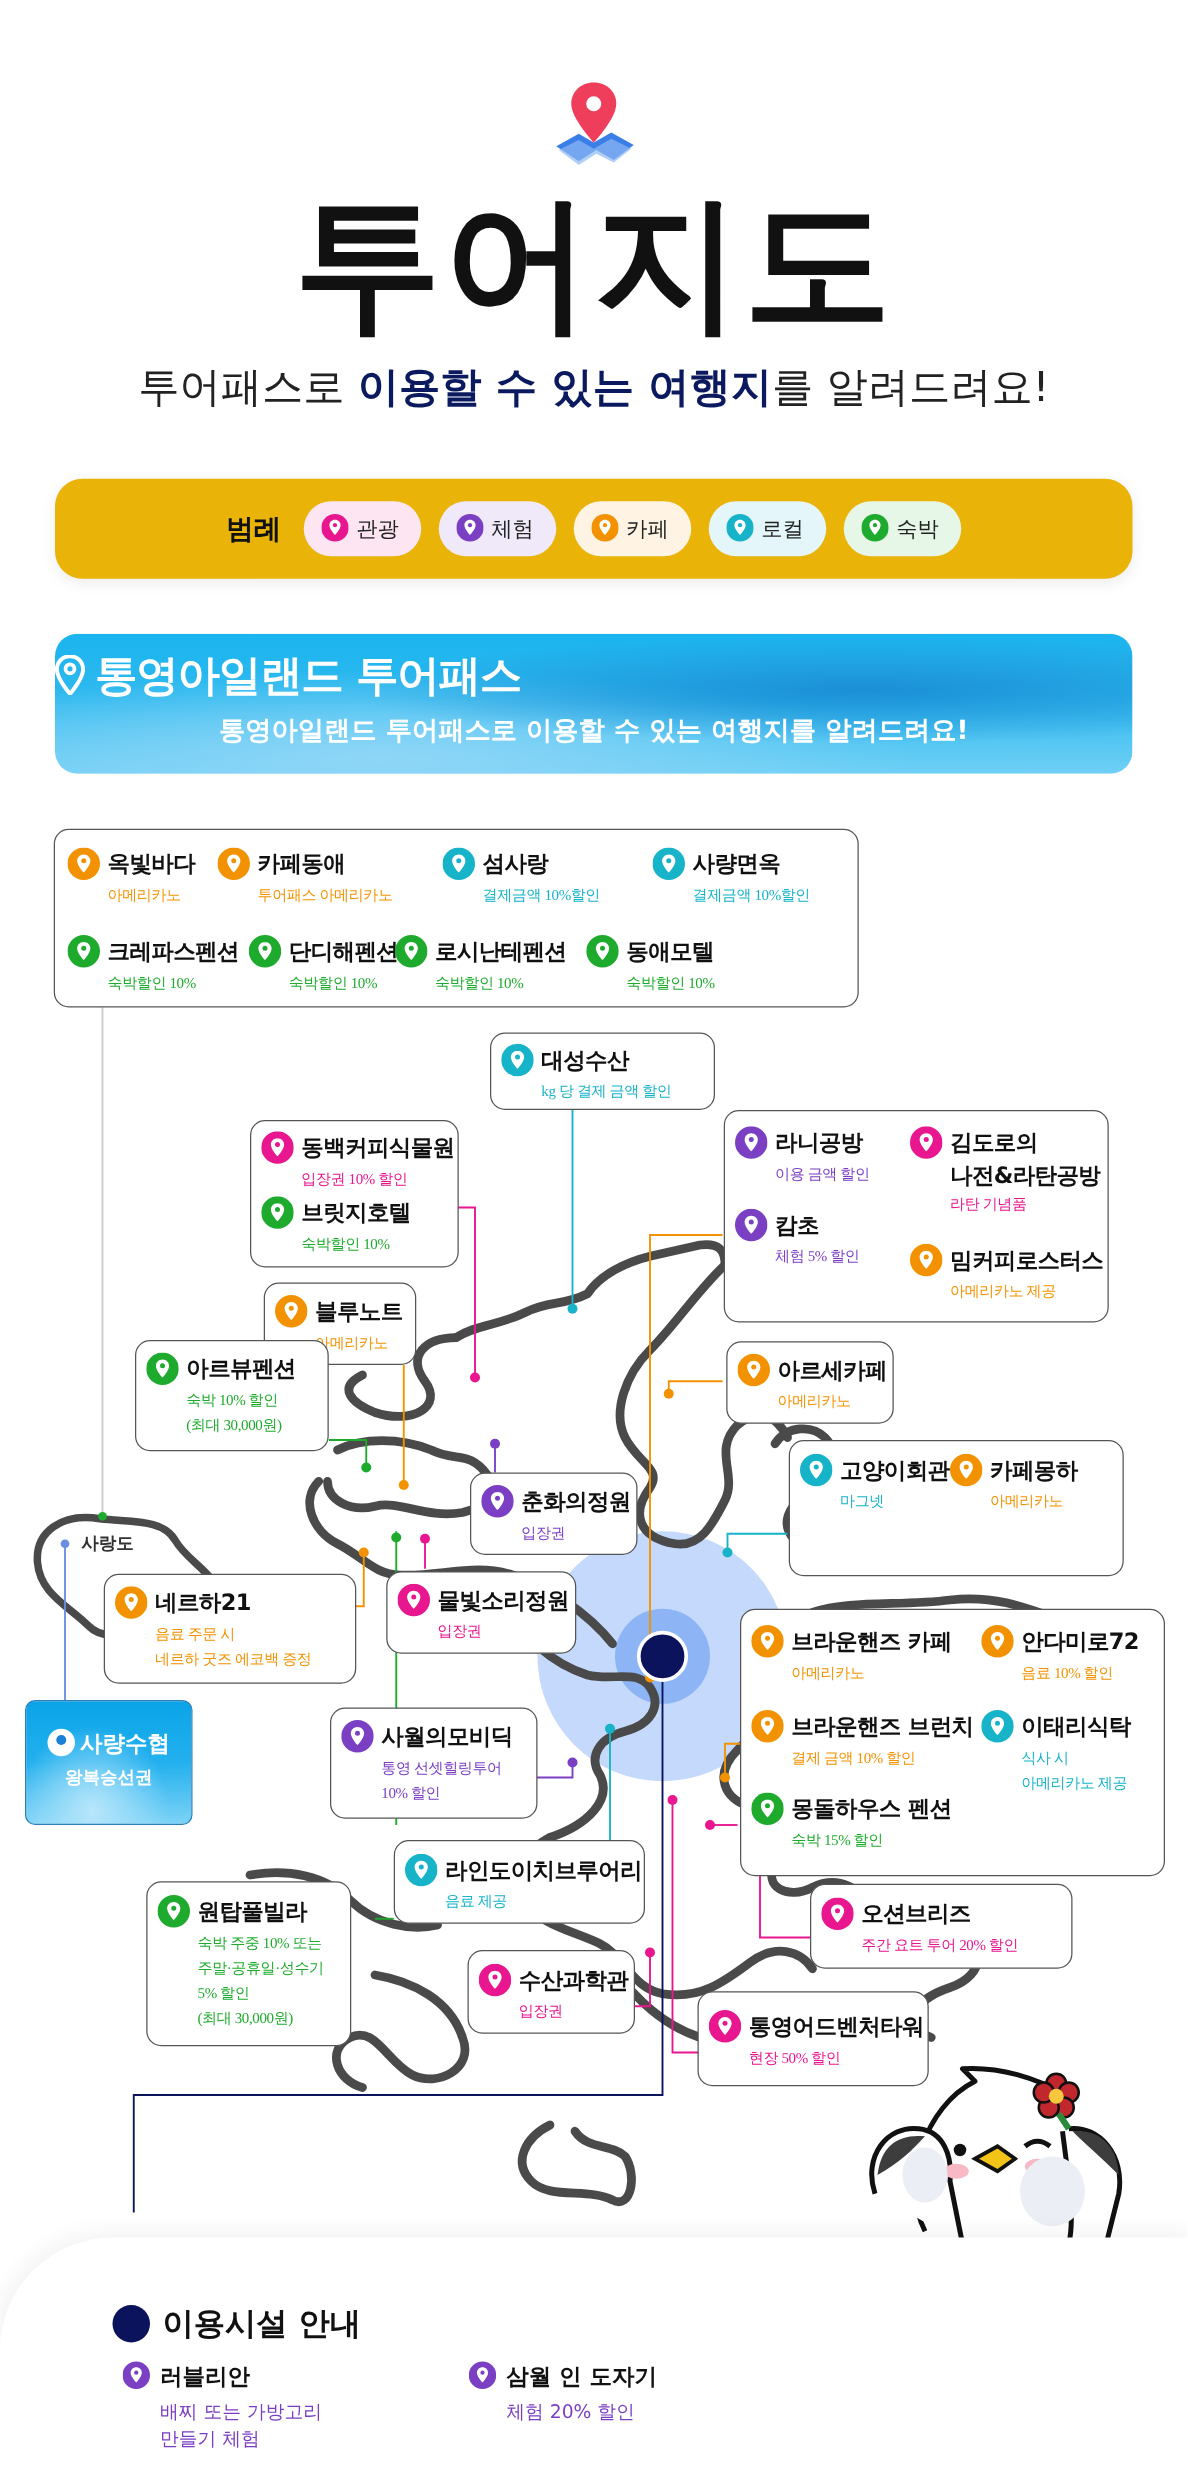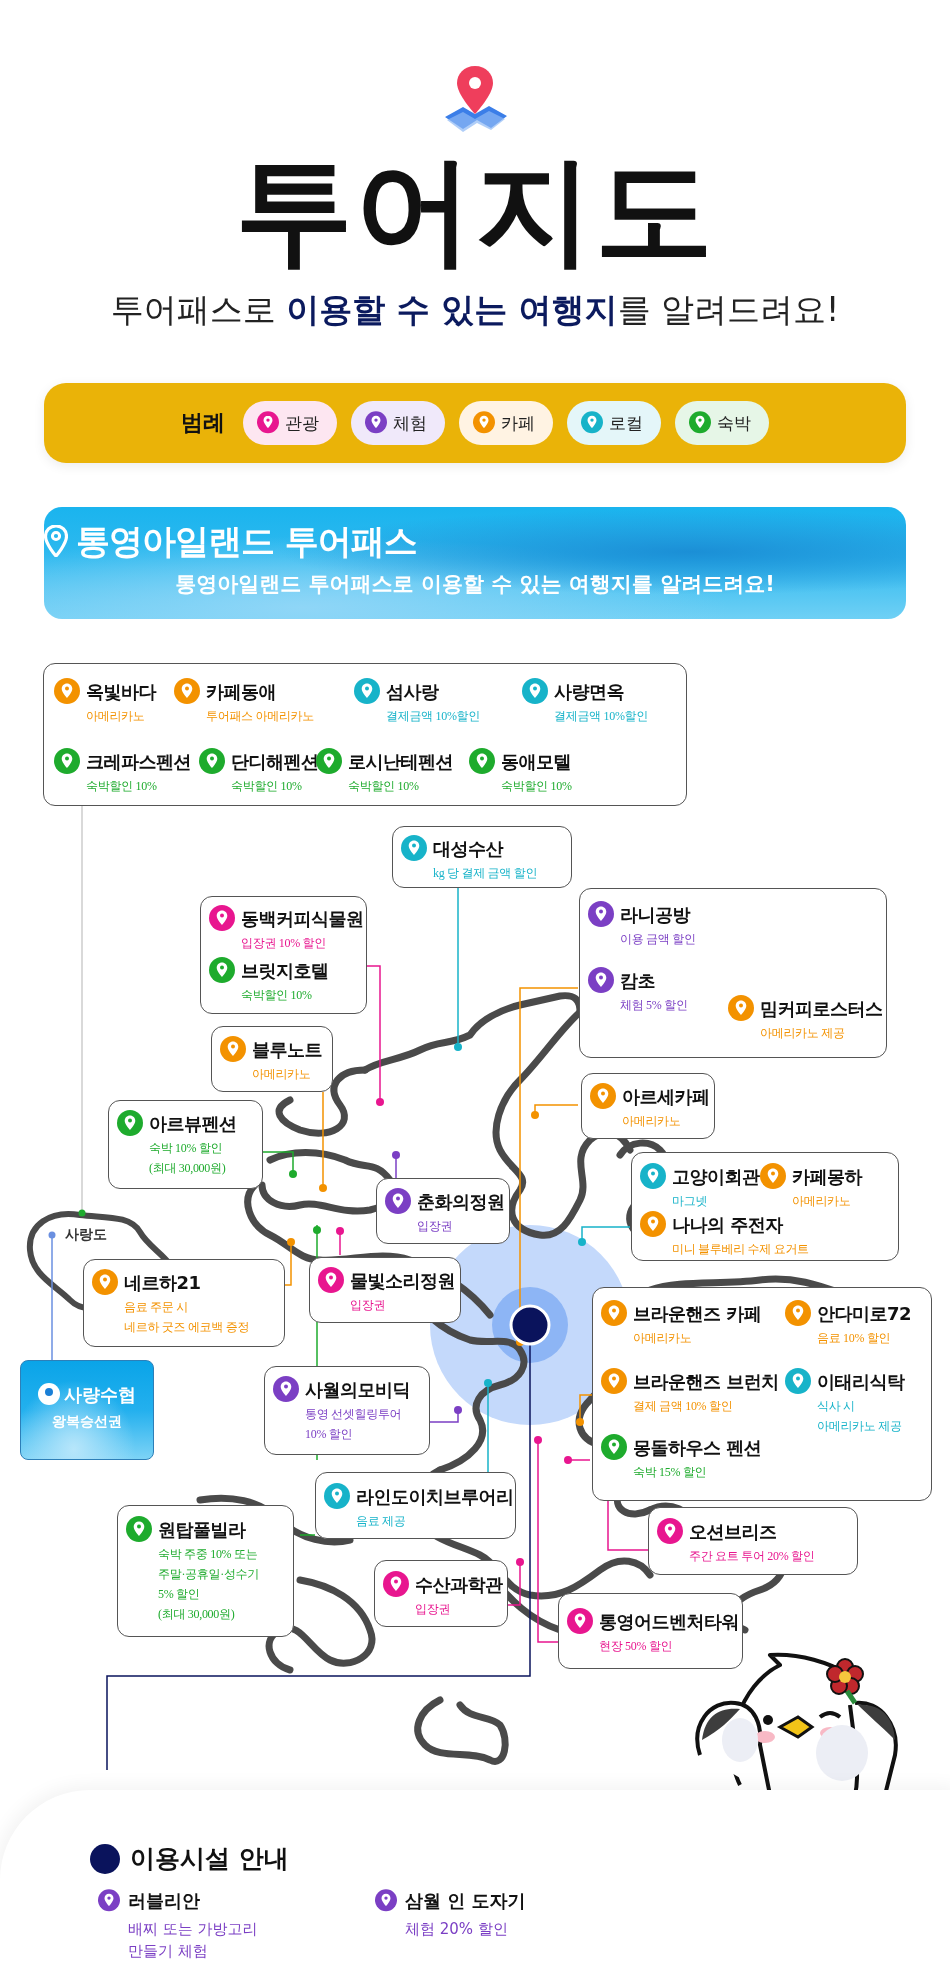--- a/index.html
+++ b/index.html
@@ -316,20 +316,32 @@
 <div class="card" style="left:579px;top:888px;width:308px;height:170px">
   <div class="item" style="left:8px;top:12px">
       <div class="name">
         <svg class="pin c-exp">
           <use href="#pinsym"></use>
         </svg>
         <span>라니공방</span>
       </div>
       <div class="desc c-exp">이용 금액 할인</div>
     </div>
+  <div class="item" style="left:148px;top:12px">
+      <div class="name">
+        <svg class="pin c-sight">
+          <use href="#pinsym"></use>
+        </svg>
+        <span>김도로의</span>
+      </div>
+      <div class="name" style="padding-left:32px">
+        <span>나전&amp;라탄공방</span>
+      </div>
+      <div class="desc c-sight">라탄 기념품</div>
+    </div>
   <div class="item" style="left:8px;top:78px">
       <div class="name">
         <svg class="pin c-exp">
           <use href="#pinsym"></use>
         </svg>
         <span>캄초</span>
       </div>
       <div class="desc c-exp">체험 5% 할인</div>
     </div>
   <div class="item" style="left:148px;top:106px">
@@ -360,21 +372,21 @@
       <div class="name">
         <svg class="pin c-cafe">
           <use href="#pinsym"></use>
         </svg>
         <span>아르세카페</span>
       </div>
       <div class="desc c-cafe">아메리카노</div>
     </div>
 </div>
 
-<div class="card" style="left:108px;top:1100px;width:155px;height:89px">
+<div class="card" style="left:108px;top:1072px;width:155px;height:89px">
   <div class="item" style="left:8px;top:9px">
       <div class="name">
         <svg class="pin c-stay">
           <use href="#pinsym"></use>
         </svg>
         <span>아르뷰펜션</span>
       </div>
       <div class="desc c-stay">숙박 10% 할인</div>
       <div class="desc c-stay">(최대 30,000원)</div>
     </div>
@@ -404,29 +416,20 @@
     </div>
   <div class="item" style="left:128px;top:10px">
       <div class="name">
         <svg class="pin c-cafe">
           <use href="#pinsym"></use>
         </svg>
         <span>카페몽하</span>
       </div>
       <div class="desc c-cafe">아메리카노</div>
     </div>
-  <div class="item" style="left:8px;top:58px">
-      <div class="name">
-        <svg class="pin c-cafe">
-          <use href="#pinsym"></use>
-        </svg>
-        <span>나나의 주전자</span>
-      </div>
-      <div class="desc c-cafe">미니 블루베리 수제 요거트</div>
-    </div>
 </div>
 
 <div class="card" style="left:83px;top:1259px;width:202px;height:88px">
   <div class="item" style="left:8px;top:9px">
       <div class="name">
         <svg class="pin c-cafe">
           <use href="#pinsym"></use>
         </svg>
         <span>네르하21</span>
       </div>
@@ -526,21 +529,21 @@
       <div class="name">
         <svg class="pin c-sight">
           <use href="#pinsym"></use>
         </svg>
         <span>오션브리즈</span>
       </div>
       <div class="desc c-sight">주간 요트 투어 20% 할인</div>
     </div>
 </div>
 
-<div class="card" style="left:117px;top:1505px;width:177px;height:132px">
+<div class="card" style="left:117px;top:1505px;width:164px;height:132px">
   <div class="item" style="left:8px;top:10px">
       <div class="name">
         <svg class="pin c-stay">
           <use href="#pinsym"></use>
         </svg>
         <span>원탑풀빌라</span>
       </div>
       <div class="desc c-stay">숙박 주중 10% 또는</div>
       <div class="desc c-stay">주말·공휴일·성수기</div>
       <div class="desc c-stay">5% 할인</div>

